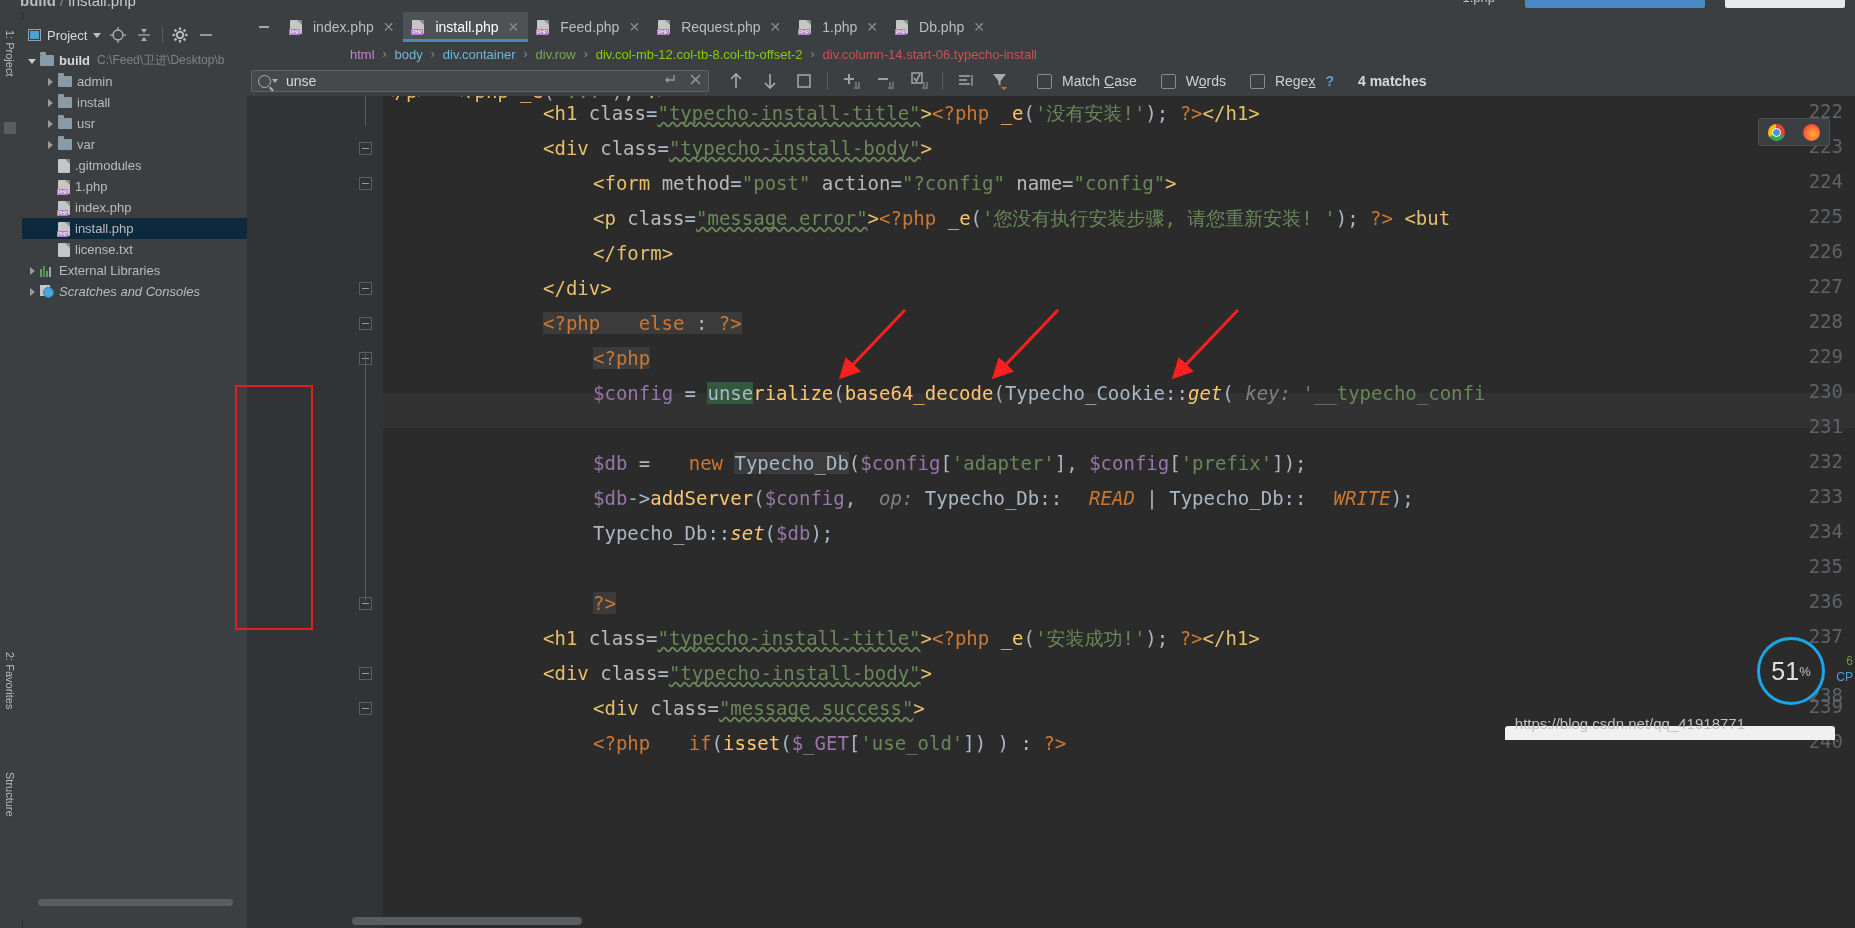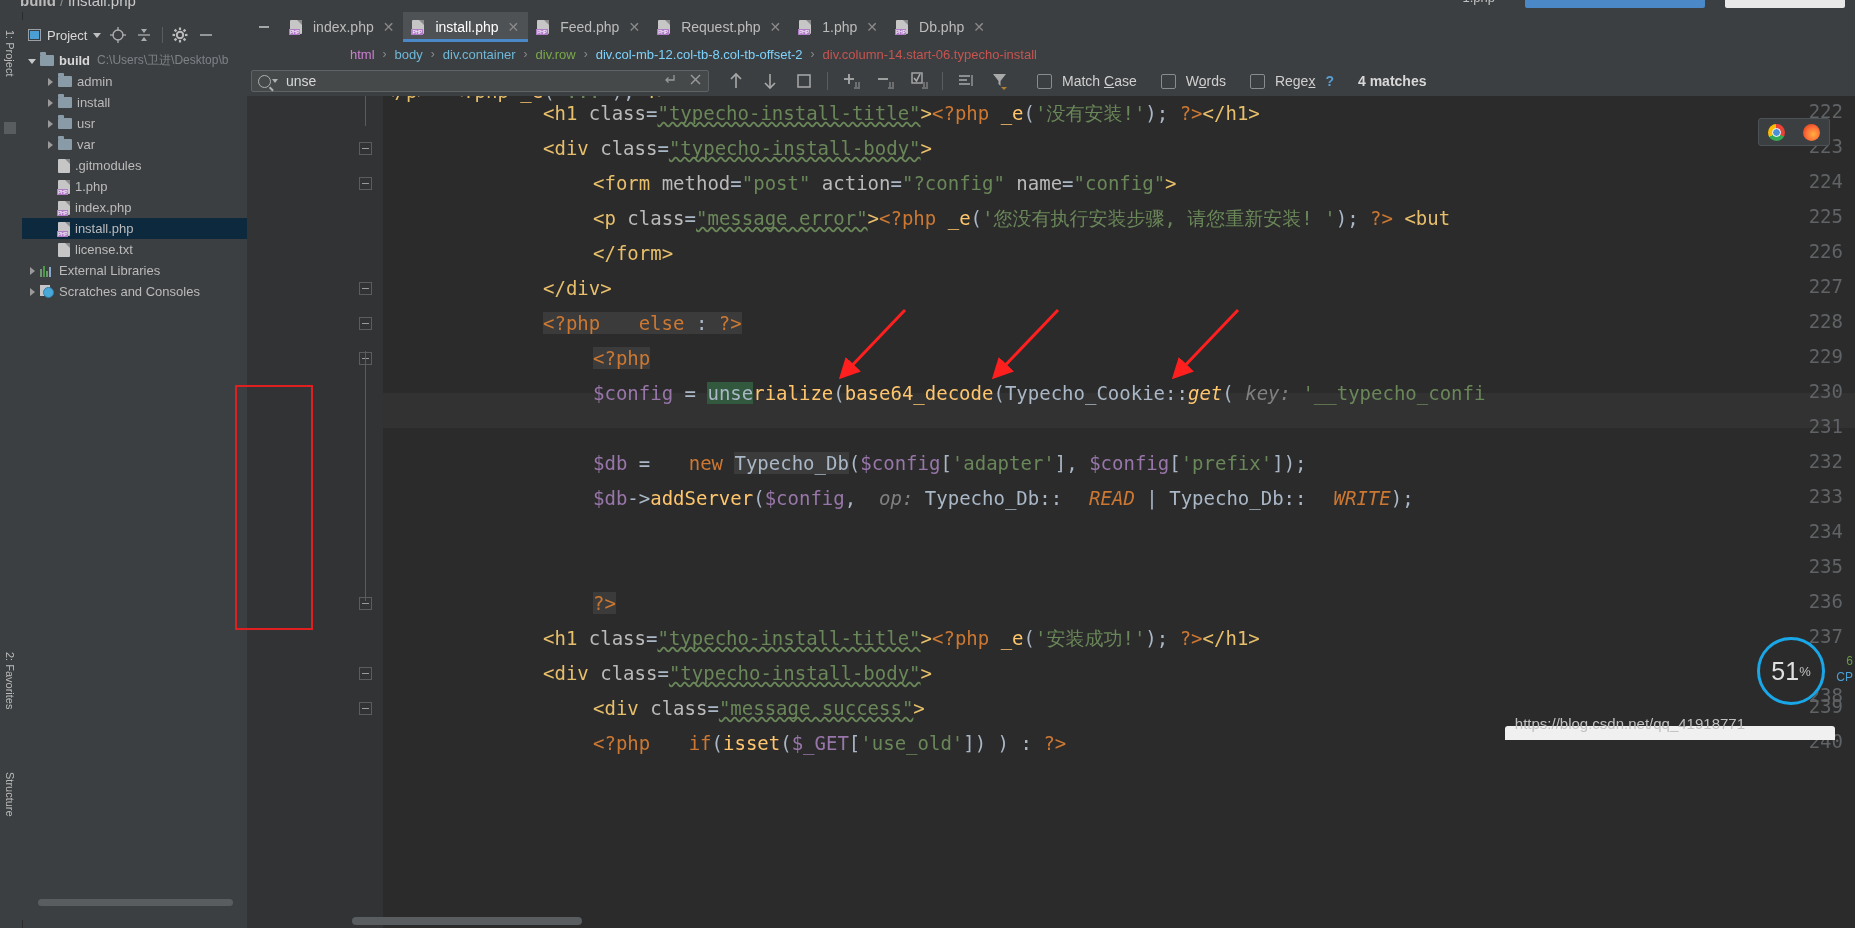--- a/index.html
+++ b/index.html
@@ -336,21 +336,21 @@
           <line x1="3" y1="9" x2="15" y2="9" stroke="#c0c0c0" stroke-width="1.6"></line>
         </svg>
       </div>
     </div>
 
     <div class="tree" id="project-tree">
         <div class="trow" style="padding-left: 4px;">
           <span class="tarrow open"></span>
           <span class="folder-ico"></span>
           <span class="t-label bold">build</span>
-          <span class="t-path">C:\Users\卫进\Desktop\b</span>
+          <span class="t-path">C:\Feed\卫进\Desktop\b</span>
         </div>
         <div class="trow" style="padding-left: 22px;">
           <span class="tarrow closed"></span>
           <span class="folder-ico"></span>
           <span class="t-label">admin</span>
         </div>
         <div class="trow" style="padding-left: 22px;">
           <span class="tarrow closed"></span>
           <span class="folder-ico"></span>
           <span class="t-label">install</span>
@@ -393,21 +393,21 @@
         <div class="trow" style="padding-left: 4px;">
           <span class="tarrow closed"></span>
           <span class="libs-ico">
             <i style="height:8px"></i>
             <i style="height:11px;background:#4a9a4a"></i>
             <i style="height:6px"></i>
             <i style="height:10px;background:#8aa8c8"></i>
           </span>
           <span class="t-label">External Libraries</span>
         </div>
-        <div class="trow" style="padding-left: 4px;">
+        <div class="trow" style="padding-left: 4px; font-style: italic;">
           <span class="tarrow closed"></span>
           <span class="scratch-ico">
             <span class="pg"></span>
             <span class="clk"></span>
           </span>
           <span class="t-label">Scratches and Consoles</span>
         </div>
       </div>
     <div class="proj-scroll-h"></div>
   </div>
@@ -454,21 +454,21 @@
 
     <div class="breadcrumbs" id="breadcrumb-bar">
         <span class="bc" style="color: rgb(204, 127, 208);">html</span>
         <span class="bc-sep">›</span>
         <span class="bc" style="color: rgb(111, 184, 216);">body</span>
         <span class="bc-sep">›</span>
         <span class="bc" style="color: rgb(111, 184, 216);">div.container</span>
         <span class="bc-sep">›</span>
         <span class="bc" style="color: rgb(123, 168, 74);">div.row</span>
         <span class="bc-sep">›</span>
-        <span class="bc" style="color: #7dd3fc;">div.col-mb-12.col-tb-8.col-tb-offset-2</span>
+        <span class="bc" style="color: #84cc16;">div.col-mb-12.col-tb-8.col-tb-offset-2</span>
         <span class="bc-sep">›</span>
         <span class="bc" style="color: rgb(199, 84, 80);">div.column-14.start-06.typecho-install</span>
       </div>
 
     <div class="findbar">
       <div class="findfield">
         <div class="mag"></div>
         <div class="mag-caret"></div>
         <span class="find-val">unse</span>
         <span style="margin-left:auto;display:flex;align-items:center;gap:12px;">
@@ -621,20 +621,21 @@
 
         <div class="cl" style="top:245px;left:210px"><span class="hl-ident"><span class="c-php">&lt;?php</span></span></div>
 
         <div class="cl" style="top:280px;left:210px"><span class="c-var">$config</span> <span class="c-plain">=</span> <span class="hl-match">unse</span><span class="c-fn">rialize</span><span class="c-plain">(</span><span class="c-fn">base64_decode</span><span class="c-plain">(</span><span class="c-cls">Typecho_Cookie</span><span class="c-plain">::</span><span class="c-fn c-italic">get</span><span class="c-plain">(</span> <span class="c-param">key:</span> <span class="c-str">'__typecho_confi</span></div>
 
 
         <div class="cl" style="top:350px;left:210px"><span class="c-var">$db</span> <span class="c-plain">=</span> <span class="c-kw">new</span> <span class="hl-ident c-plain">Typecho_Db</span><span class="c-plain">(</span><span class="c-var">$config</span><span class="c-plain">[</span><span class="c-str">'adapter'</span><span class="c-plain">],</span> <span class="c-var">$config</span><span class="c-plain">[</span><span class="c-str">'prefix'</span><span class="c-plain">]);</span></div>
 
         <div class="cl" style="top:385px;left:210px"><span class="c-var">$db</span><span class="c-plain">-&gt;</span><span class="c-fn">addServer</span><span class="c-plain">(</span><span class="c-var">$config</span><span class="c-plain">,</span>  <span class="c-param">op:</span> <span class="c-plain">Typecho_Db::</span><span class="c-kw c-italic">READ</span> <span class="c-plain">|</span> <span class="c-plain">Typecho_Db::</span><span class="c-kw c-italic">WRITE</span><span class="c-plain">);</span></div>
 
+        <div class="cl" style="top:420px;left:210px"><span class="c-plain">Typecho_Db::</span><span class="c-fn c-italic">set</span><span class="c-plain">(</span><span class="c-var">$db</span><span class="c-plain">);</span></div>
 
         <div class="cl" style="top:455px;left:210px"></div>
 
         <div class="cl" style="top:490px;left:210px"><span class="hl-ident"><span class="c-php">?&gt;</span></span></div>
 
         <div class="cl" style="top:525px;left:160px"><span class="c-tag">&lt;h1</span> <span class="c-attr">class</span><span class="c-plain">=</span><span class="c-str wavy">"typecho-install-title"</span><span class="c-tag">&gt;</span><span class="c-php">&lt;?php</span> <span class="c-fn">_e</span><span class="c-plain">(</span><span class="c-str">'安装成功!'</span><span class="c-plain">);</span> <span class="c-php">?&gt;</span><span class="c-tag">&lt;/h1&gt;</span></div>
 
         <div class="cl" style="top:560px;left:160px"><span class="c-tag">&lt;div</span> <span class="c-attr">class</span><span class="c-plain">=</span><span class="c-str wavy">"typecho-install-body"</span><span class="c-tag">&gt;</span></div>
 
         <div class="cl" style="top:595px;left:210px"><span class="c-tag">&lt;div</span> <span class="c-attr">class</span><span class="c-plain">=</span><span class="c-str wavy">"message success"</span><span class="c-tag">&gt;</span></div>

